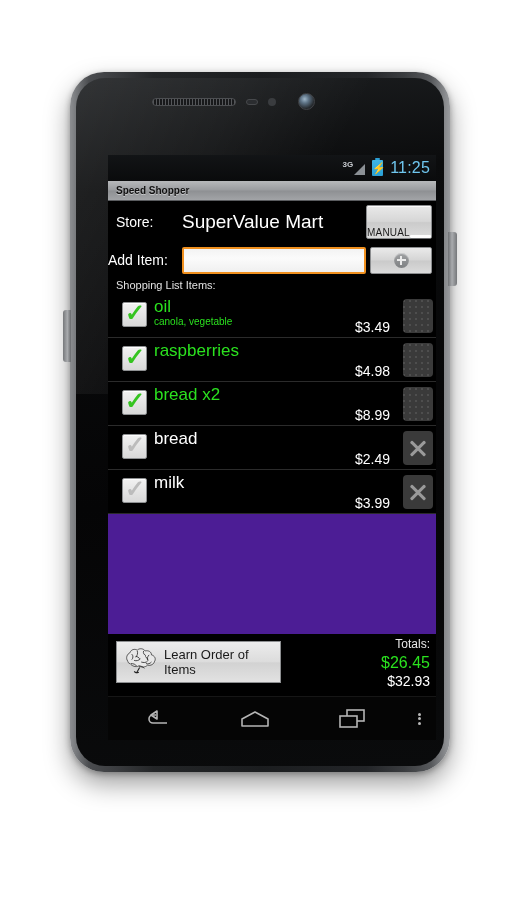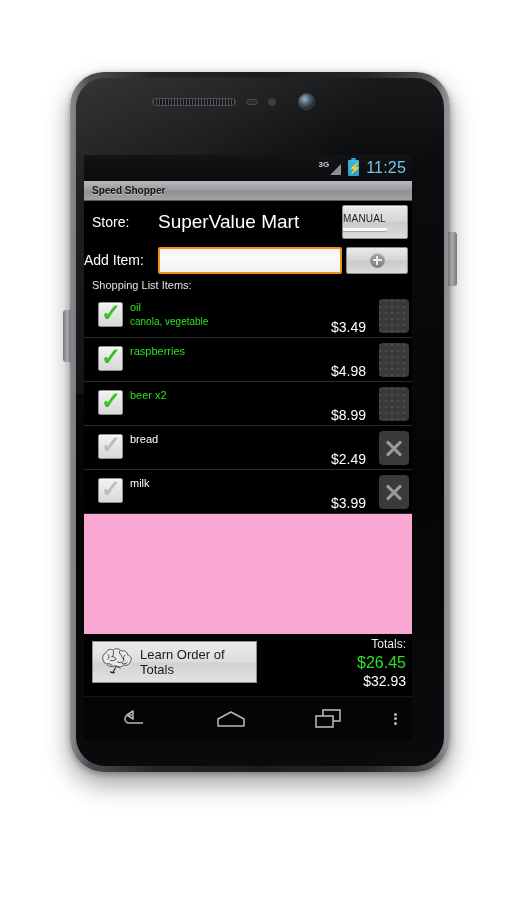--- a/index.html
+++ b/index.html
@@ -68,25 +68,25 @@
   #front-camera {
     position:absolute; left: 298px; top: 93px; width: 17px; height: 17px;
     border-radius: 50%;
     background: radial-gradient(circle at 38% 34%, #9fb7c9 0%, #5d7285 30%, #262a2e 70%, #16181a 100%);
     border: 1px solid #404246;
   }
 
   
   #screen {
     position: absolute;
-    left: 84px;
+    left: 108px;
     top: 155px;
     width: 328px;
     height: 585px;
-    background: #f9a8d4;
+    background: #4c1d95;
     overflow: hidden;
   }
 
   
   #status-bar {
     position: relative;
     height: 26px;
     background: linear-gradient(180deg,#121416 0%,#0a0b0c 100%);
     display: flex;
     align-items: center;
@@ -140,21 +140,21 @@
     padding: 0 4px 0 8px;
     background: #000;
   }
   #store-label { font-size: 14px; color: #fff; width: 66px; }
   #store-name { font-size: 19px; color: #fff; flex: 1; }
   #manual-button {
     width: 66px; height: 34px;
     background: linear-gradient(180deg,#e9e9e9 0%,#d6d6d6 48%,#cbcbcb 52%,#dcdcdc 100%);
     border: 1px solid #8b8d8f;
     border-radius: 2px;
-    display:flex; flex-direction:column; align-items:flex-start; justify-content:center;
+    display:flex; flex-direction:row; align-items:flex-end; justify-content:center;
     box-shadow: inset 0 1px 0 rgba(255,255,255,.8);
   }
   #manual-label { font-size: 10px; color: #1b1b1b; letter-spacing:.2px; }
   #manual-underline {
     width: 44px; height: 3px; background: #fdfdfd; margin-top: 4px;
     border-radius: 1px; box-shadow: 0 1px 1px rgba(0,0,0,.25);
   }
 
   
   #add-item-row {
@@ -216,21 +216,21 @@
   }
   .check-glyph {
     position:absolute; left: 2px; top: -5px;
     font-size: 24px; font-weight: bold; line-height: 30px;
   }
   .row-checkbox.checked .check-glyph { color: #35c420; }
   .row-checkbox.unchecked .check-glyph { color: #bcbcbc; }
 
   .row-name {
     position:absolute; left: 46px; top: 3px;
-    font-size: 11px; line-height: 20px; text-align: right;
+    font-size: 17px; line-height: 20px; text-align: right;
   }
   .row-name.done { color: #2be21f; }
   .row-name.todo { color: #ffffff; }
   .row-sub {
     position:absolute; left: 46px; top: 22px;
     font-size: 10px; color: #2be21f;
   }
   .row-price {
     position:absolute; right: 46px; bottom: 2px;
     font-size: 14px; color: #ffffff;
@@ -358,21 +358,21 @@
           <span class="check-glyph">✓</span>
         </div>
         <div class="row-name done">raspberries</div>
         <div class="row-price">$4.98</div>
         <div class="row-action grip"></div>
       </div>
       <div class="list-row">
         <div class="row-checkbox checked">
           <span class="check-glyph">✓</span>
         </div>
-        <div class="row-name done">beer x2</div>
+        <div class="row-name done">bread x2</div>
         <div class="row-price">$8.99</div>
         <div class="row-action grip"></div>
       </div>
       <div class="list-row">
         <div class="row-checkbox unchecked">
           <span class="check-glyph">✓</span>
         </div>
         <div class="row-name todo">bread</div>
         <div class="row-price">$2.49</div>
         <div class="row-action delete"></div>
@@ -389,21 +389,21 @@
 
   <div id="bottom-bar">
     <div id="learn-button">
       <svg id="brain-icon" viewBox="0 0 52 38">
         <g fill="none" stroke="#222" stroke-width="1">
           <path d="M8 18c-3-4-1-9 3-11 1-4 6-5 9-3 3-3 8-2 10 1 4-1 8 1 8 5 4 1 6 5 4 8-1 4-5 6-9 5-3 3-8 3-11 1-4 2-9 0-11-3-2 0-3-2-3-3z" fill="#e8e8e8" stroke="#333"></path>
           <path d="M13 9c2 2 2 5 0 7M20 5c1 3 0 6-2 8M28 5c-1 3 1 5 3 6M35 10c-2 2-3 5-1 7M16 17c3 1 6 0 8-2M25 19c3 1 6 1 8-1M12 21c3 0 6 1 7 3M22 24c3 0 5 1 7 3M31 21c3 1 5 0 7-2M18 12c2 0 4 1 5 3M30 12c2 1 3 3 3 5"></path>
           <path d="M23 26l-4 7M19 33l-3-2M19 33l3-1" stroke="#222" stroke-width="1.4"></path>
         </g>
       </svg>
-      <span id="learn-label">Learn Order of Totals</span>
+      <span id="learn-label">Learn Order of Items</span>
     </div>
     <div id="totals-block">
       <div id="totals-label">Totals:</div>
       <div id="total-checked">$26.45</div>
       <div id="total-all">$32.93</div>
     </div>
   </div>
 
   <div id="nav-bar">
     <div class="nav-btn">

